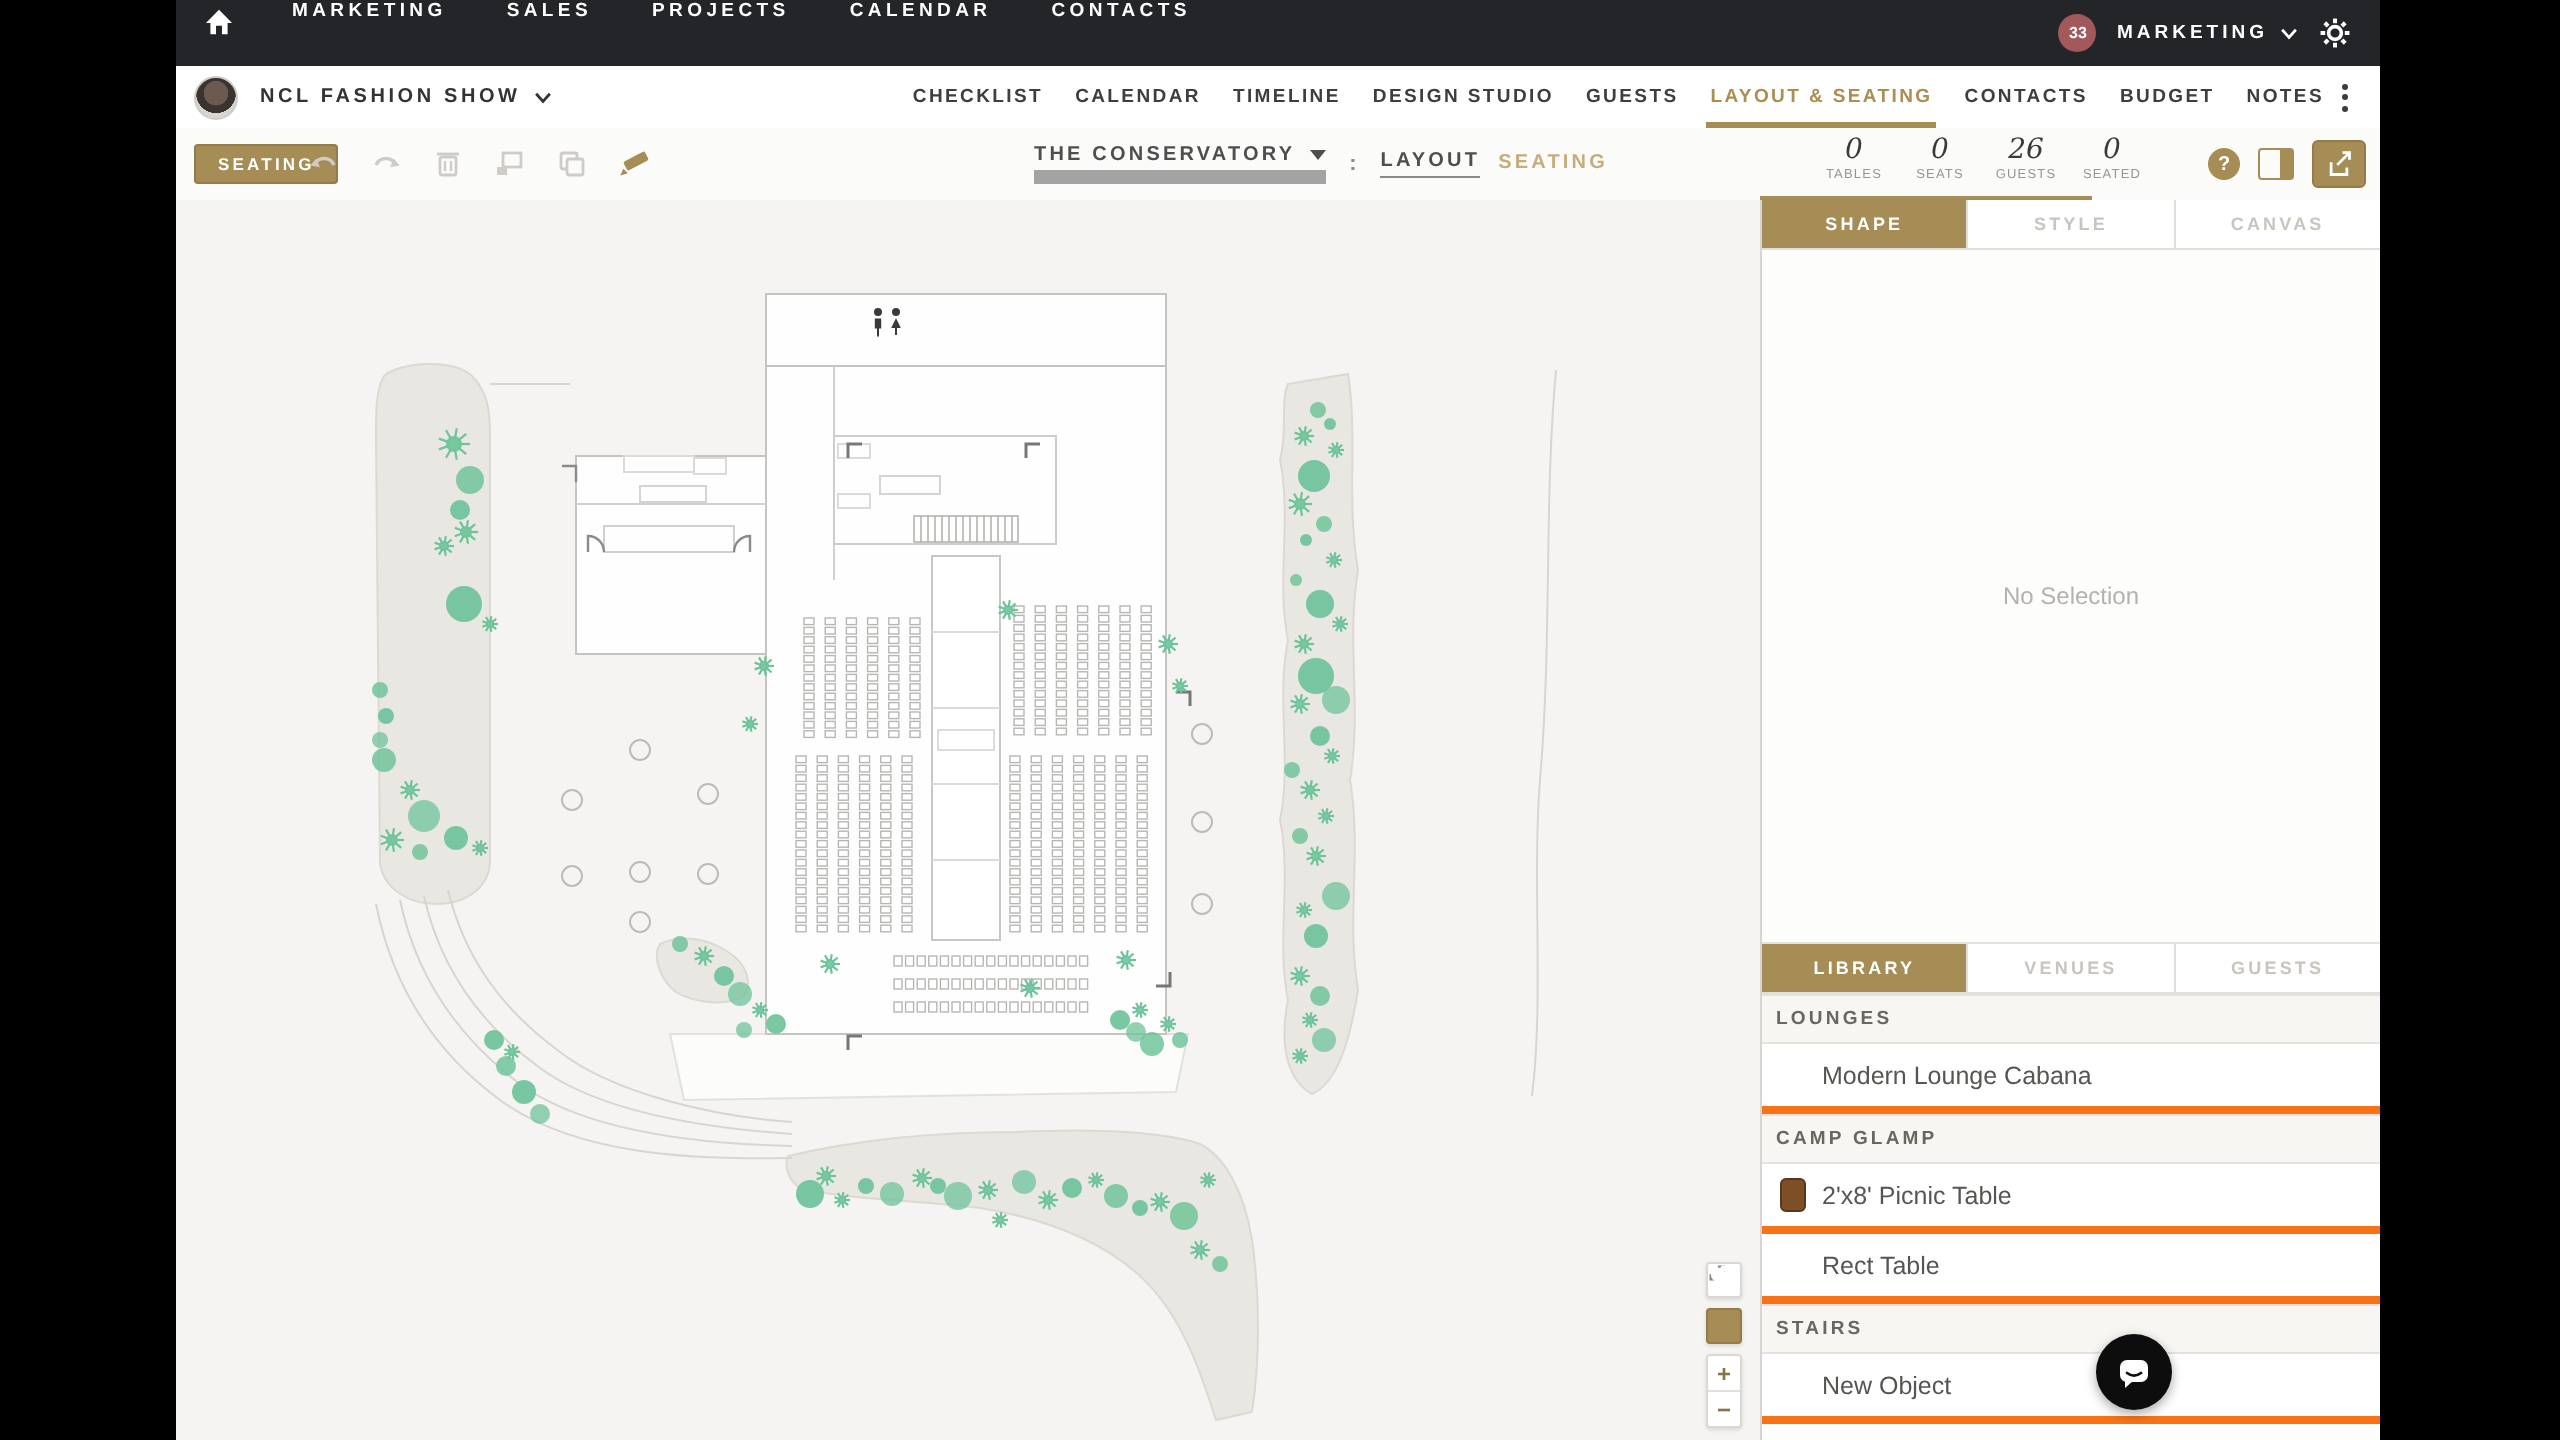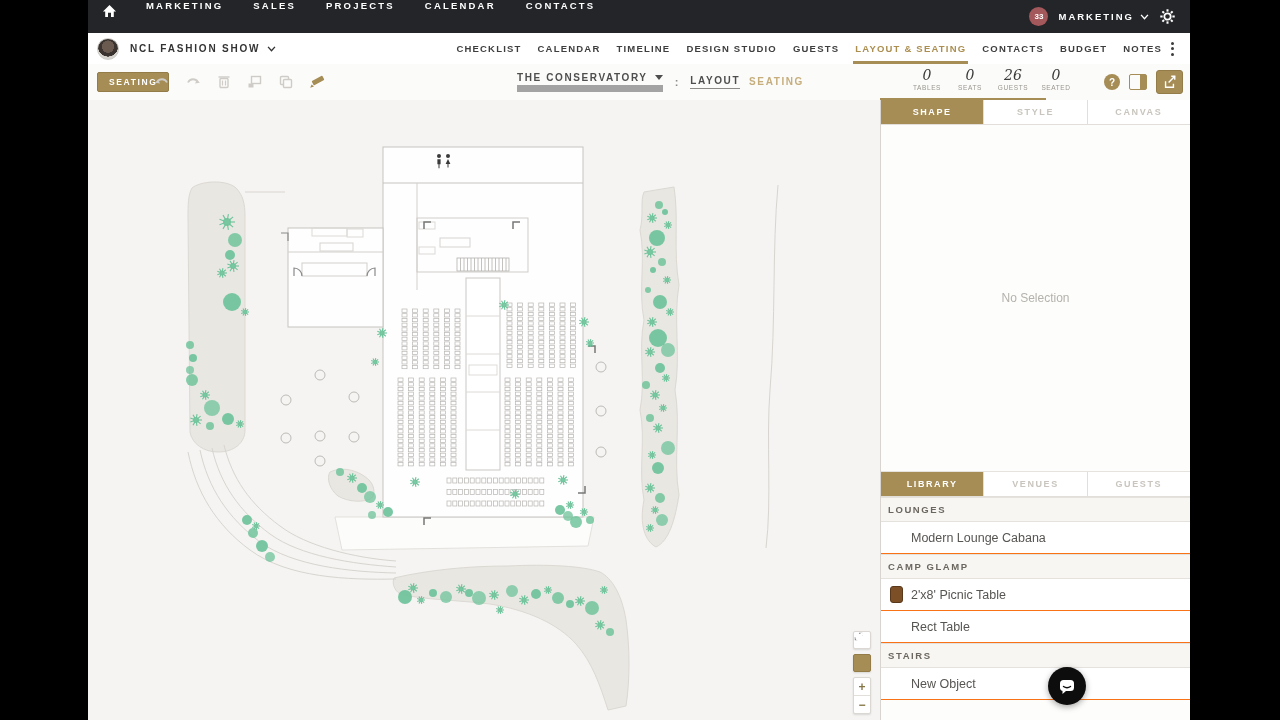--- a/index.html
+++ b/index.html
@@ -87,21 +87,21 @@
   .ptab.active{background:#a68c55;color:#fff;}
   .inspectorbody{height:346px;display:flex;align-items:center;justify-content:center;
     color:#b5b2ac;font-size:12px;border-bottom:1px solid #e6e3de;}
   .searchwrap{padding:3px 4px;background:#fff;}
   .searchwrap input{width:100%;height:17px;border:1px solid #918f8b;box-sizing:border-box;
     font-family:"Liberation Sans",sans-serif;font-size:10.5px;color:#333;padding:0 5px;outline:none;background:#fff;}
   .searchwrap input::placeholder{color:#b3b0ab;}
   .librow-h{height:23px;background:#f7f6f3;border-top:1px solid #e5e2dd;border-bottom:1px solid #e5e2dd;
     display:flex;align-items:center;padding-left:7px;font-size:9.5px;font-weight:700;
     letter-spacing:1.6px;color:#6b675f;}
-  .librow-i{height:31px;background:#fff;border-bottom:1px solid #f97316;display:flex;
+  .librow-i{height:31px;background:#fff;border-bottom:4px solid #f97316;display:flex;
     align-items:center;padding-left:30px;font-size:12.5px;color:#575552;position:relative;cursor:pointer;}
   .picnicicon{position:absolute;left:9px;top:7px;width:13px;height:17px;background:#7d4f26;
     border:1px solid #59371a;border-radius:3px;box-sizing:border-box;}
 
   
   .intercom{position:absolute;left:1048px;top:667px;width:38px;height:38px;border-radius:50%;
     background:#0d0d0d;box-shadow:0 2px 6px rgba(0,0,0,.35);display:flex;align-items:center;
     justify-content:center;cursor:pointer;}
 </style>
 </head>

